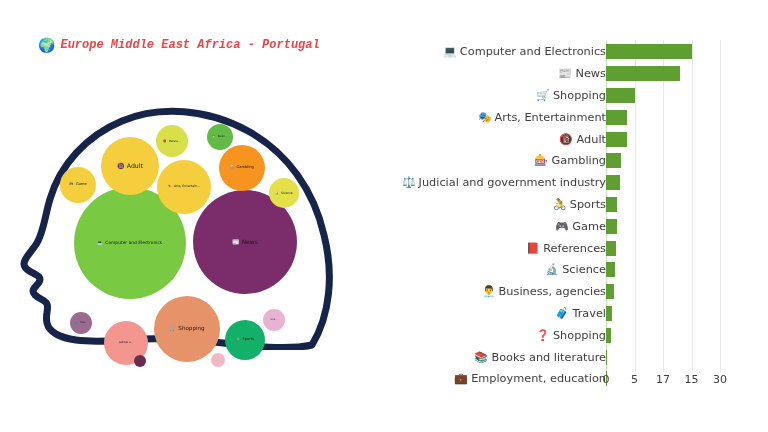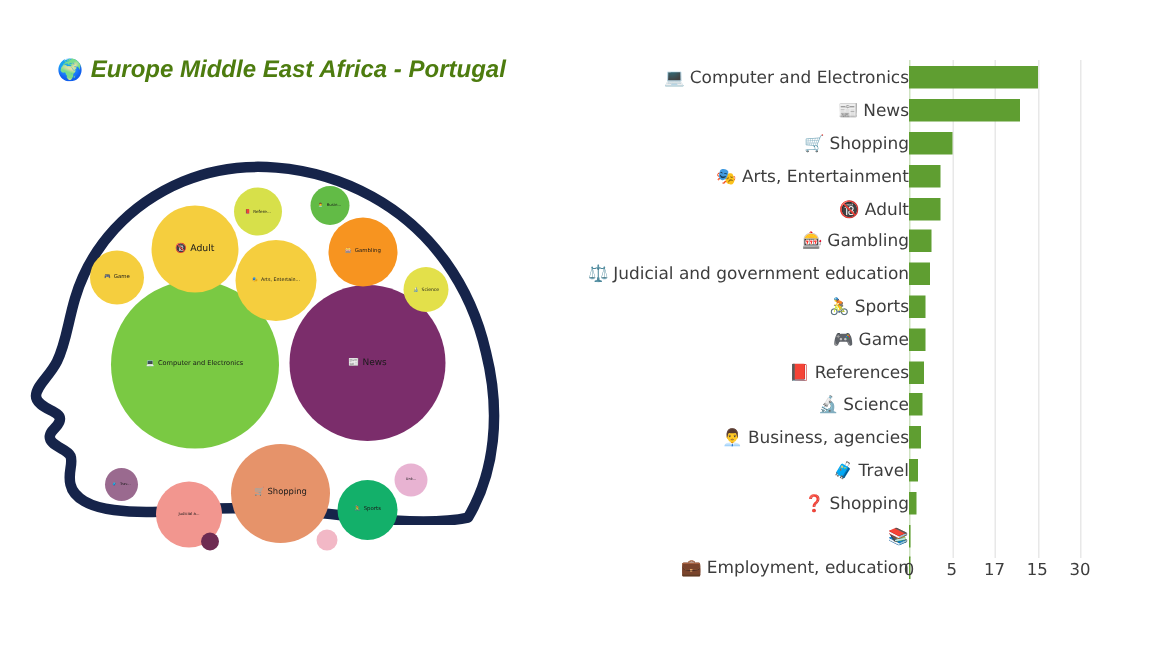--- a/index.html
+++ b/index.html
@@ -10,22 +10,22 @@
   #page{position:relative;width:768px;height:432px;background:#fff;}
 
   
   #left-panel{position:absolute;left:0;top:0;width:400px;height:432px;}
 
   #title-row{
     position:absolute;left:38px;top:38px;display:flex;align-items:center;gap:5px;
   }
   #title-row .globe{font-size:14px;line-height:1;}
   #title-text{
-    font-family:Liberation Sans, sans-serif;
-    font-weight:bold;font-style:italic;font-size:16px;color:#4d7c0f;white-space:nowrap;
+    font-family:Liberation Mono, monospace;
+    font-weight:bold;font-style:italic;font-size:12px;color:#ef4444;white-space:nowrap;
   }
 
   #head-wrap{position:absolute;left:12px;top:95px;width:330px;height:255px;}
   #head-svg{position:absolute;left:0;top:0;}
   #bubbles{position:absolute;left:0;top:0;width:330px;height:255px;}
 
   .bubble{
     position:absolute;border-radius:50%;
     display:flex;align-items:center;justify-content:center;
     box-sizing:border-box;
@@ -236,21 +236,21 @@
         <div class="brow" style="top: 150px;">
           <div class="blabel">
             <span class="lico">🎰</span>
             <span>Gambling</span>
           </div>
           <div class="bar" style="width: 14.82px; background: rgb(95, 158, 49);"></div>
         </div>
         <div class="brow" style="top: 171.8px;">
           <div class="blabel">
             <span class="lico">⚖️</span>
-            <span>Judicial and government education</span>
+            <span>Judicial and government industry</span>
           </div>
           <div class="bar" style="width: 14.25px; background: rgb(95, 158, 49);"></div>
         </div>
         <div class="brow" style="top: 193.6px;">
           <div class="blabel">
             <span class="lico">🚴</span>
             <span>Sports</span>
           </div>
           <div class="bar" style="width: 11.4px; background: rgb(95, 158, 49);"></div>
         </div>
@@ -292,20 +292,21 @@
         <div class="brow" style="top: 324.4px;">
           <div class="blabel">
             <span class="lico">❓</span>
             <span>Shopping</span>
           </div>
           <div class="bar" style="width: 5.13px; background: rgb(95, 158, 49);"></div>
         </div>
         <div class="brow" style="top: 346.2px;">
           <div class="blabel">
             <span class="lico">📚</span>
+            <span>Books and literature</span>
           </div>
           <div class="bar" style="width: 0.855px; background: rgb(95, 158, 49);"></div>
         </div>
         <div class="brow" style="top: 368px;">
           <div class="blabel">
             <span class="lico">💼</span>
             <span>Employment, education</span>
           </div>
           <div class="bar" style="width: 0.8px; background: rgb(95, 158, 49);"></div>
         </div>

